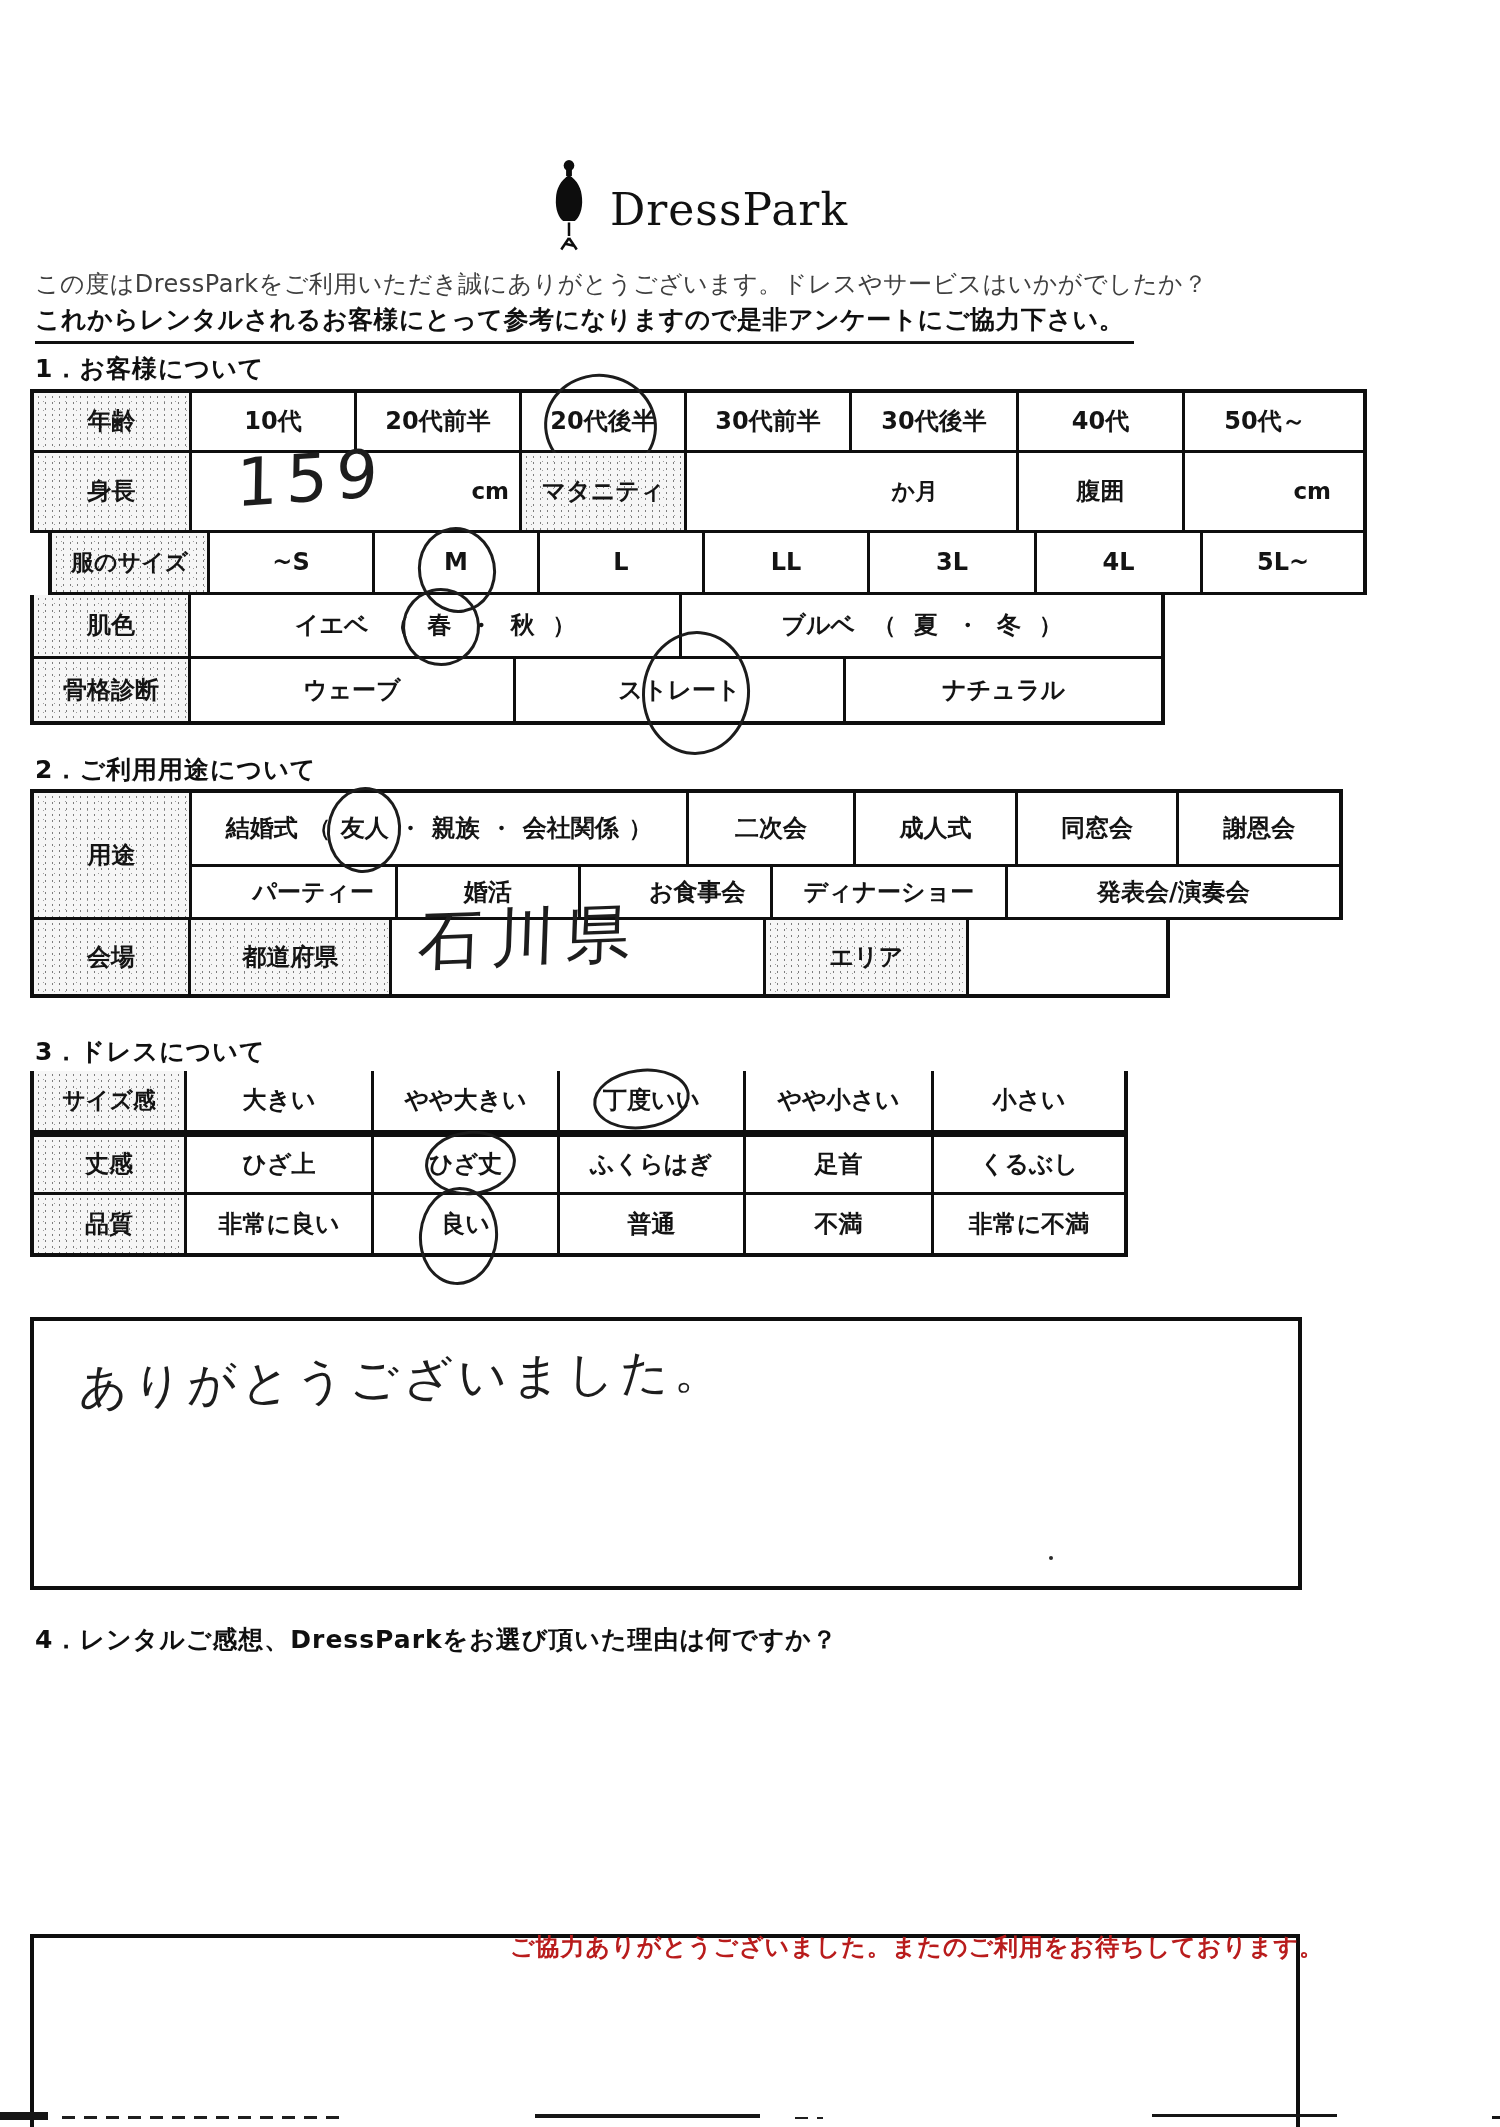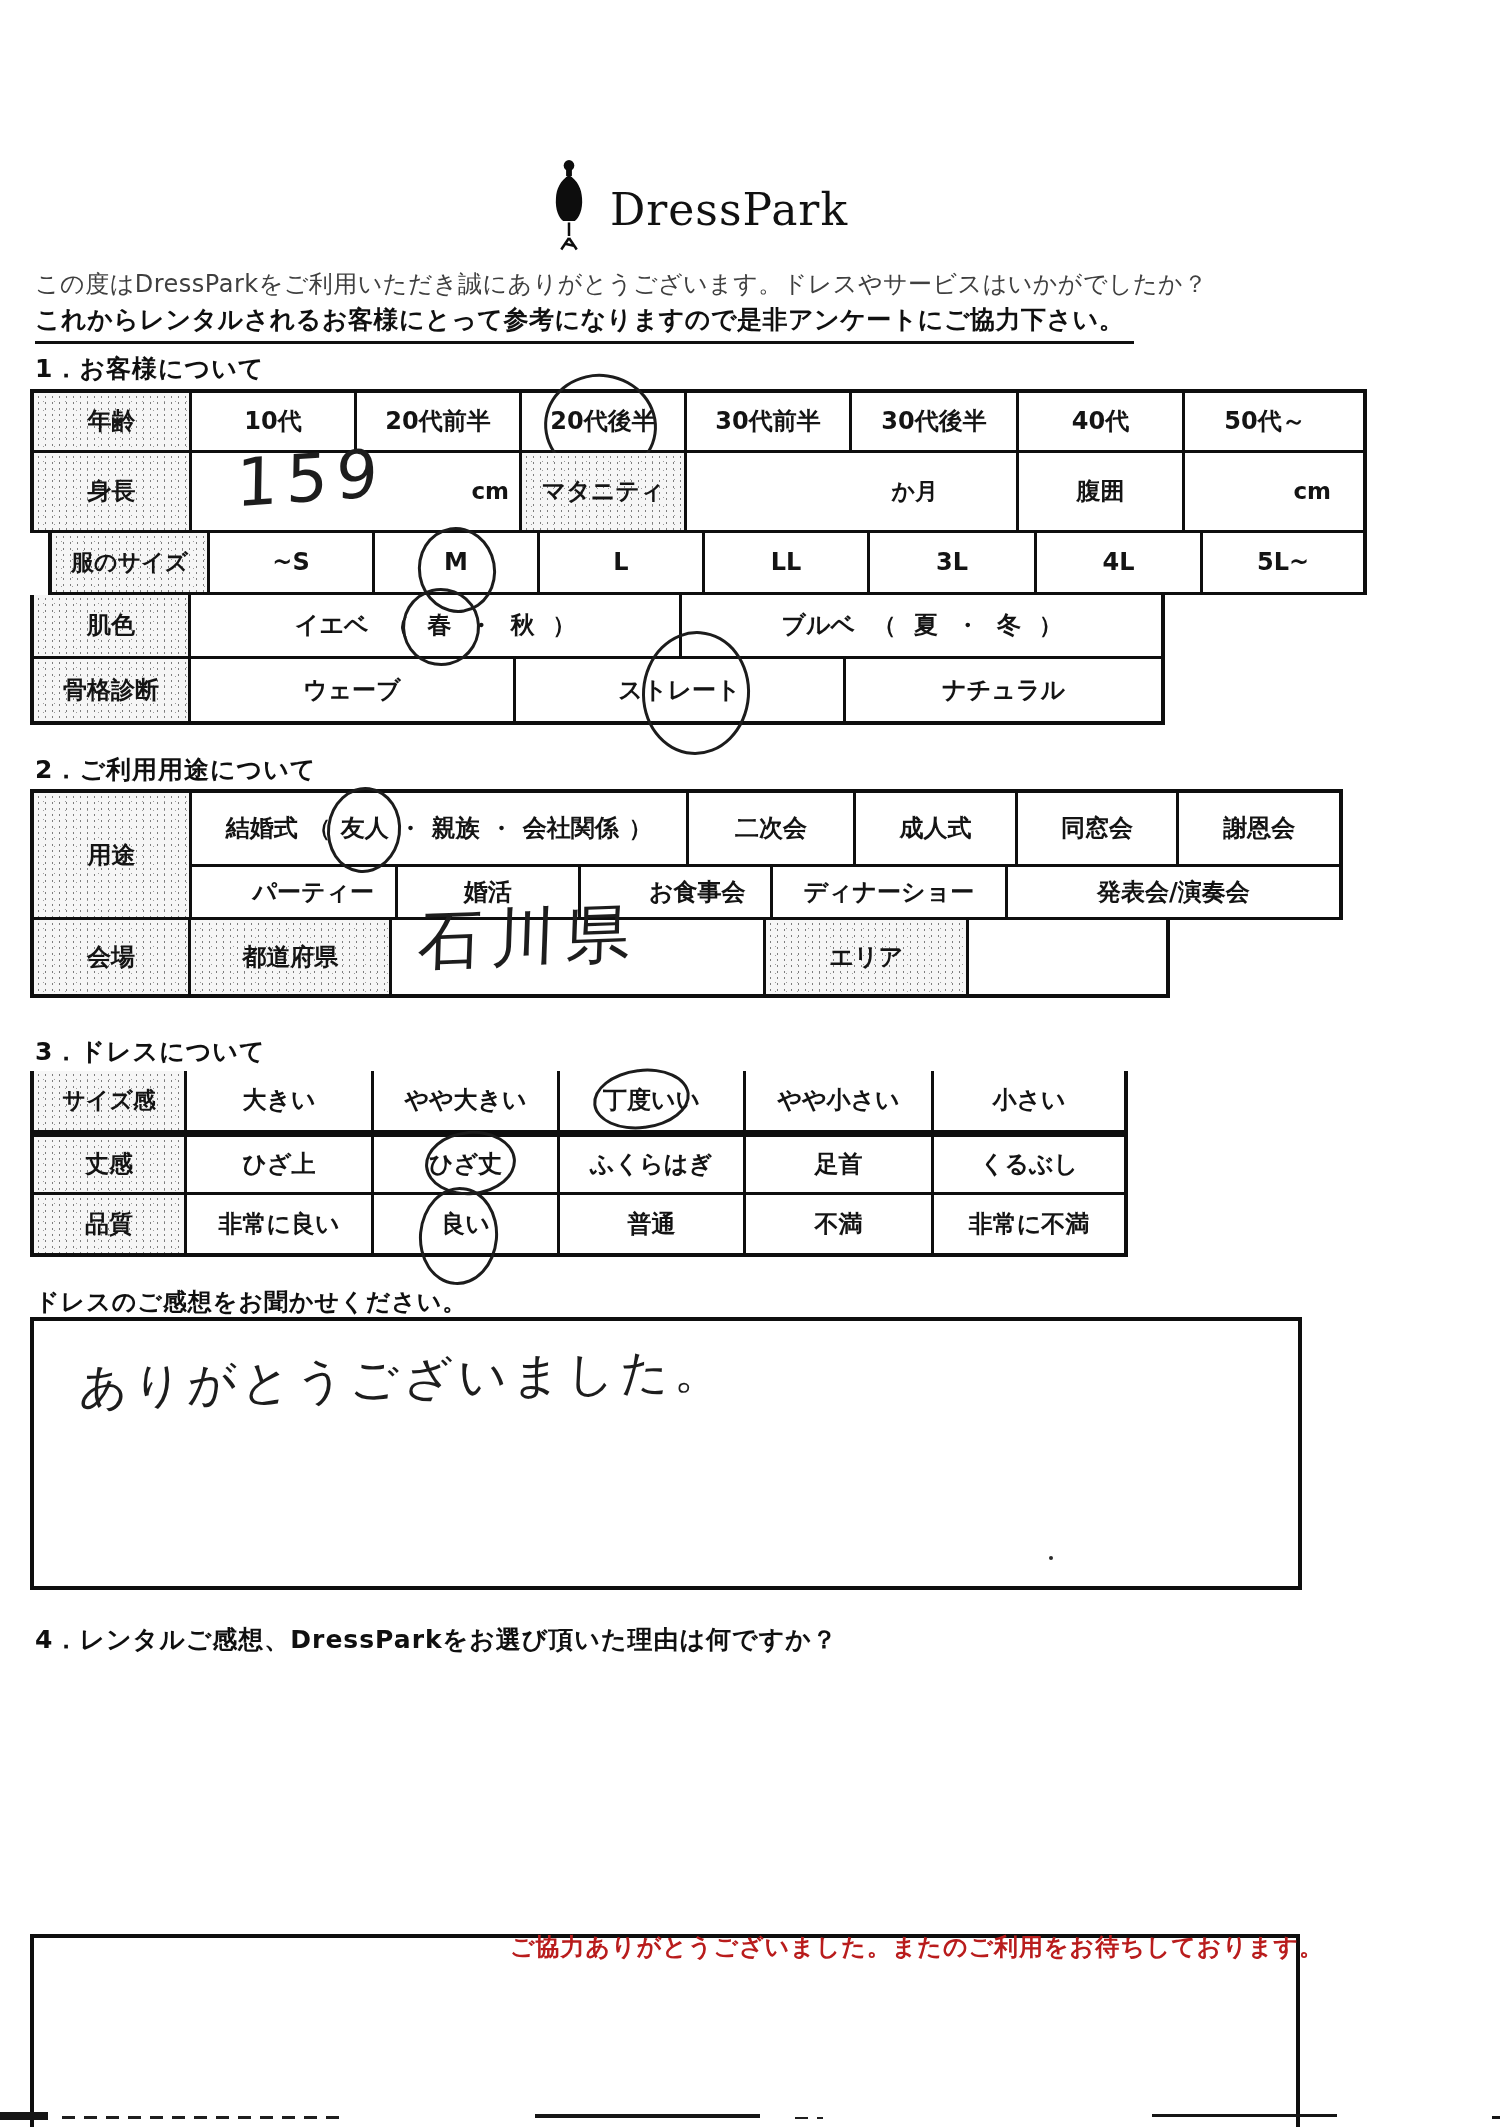--- a/index.html
+++ b/index.html
@@ -227,21 +227,20 @@
       <div class="cell" style="width:187px;">非常に良い</div>
       <div class="cell" style="width:186px;">
         <span class="c-quality" data-circled="true">良い</span>
       </div>
       <div class="cell" style="width:186px;">普通</div>
       <div class="cell" style="width:188px;">不満</div>
       <div class="cell" style="width:193px;">非常に不満</div>
     </div>
   </div>
 
-  <div class="abs sec-title" style="left:35px;top:1286px;font-size:24px;">ドレスのご感想をお聞かせください。</div>
   <div class="abs bigbox" style="left:30px;top:1317px;width:1272px;height:273px;">
     <span class="hand hw-comment">ありがとうございました。</span>
     <span class="speck" style="left:1015px;top:235px;width:4px;height:4px;"></span>
   </div>
 
   <div class="abs sec-title" style="left:35px;top:1623px;">4．レンタルご感想、DressParkをお選び頂いた理由は何ですか？</div>
   <div class="abs bigbox" style="left:30px;top:1661px;width:1270px;height:243px;"></div>
 
   <div class="abs footer-note" style="left:510px;top:1931px;">ご協力ありがとうございました。またのご利用をお待ちしております。</div>
 

